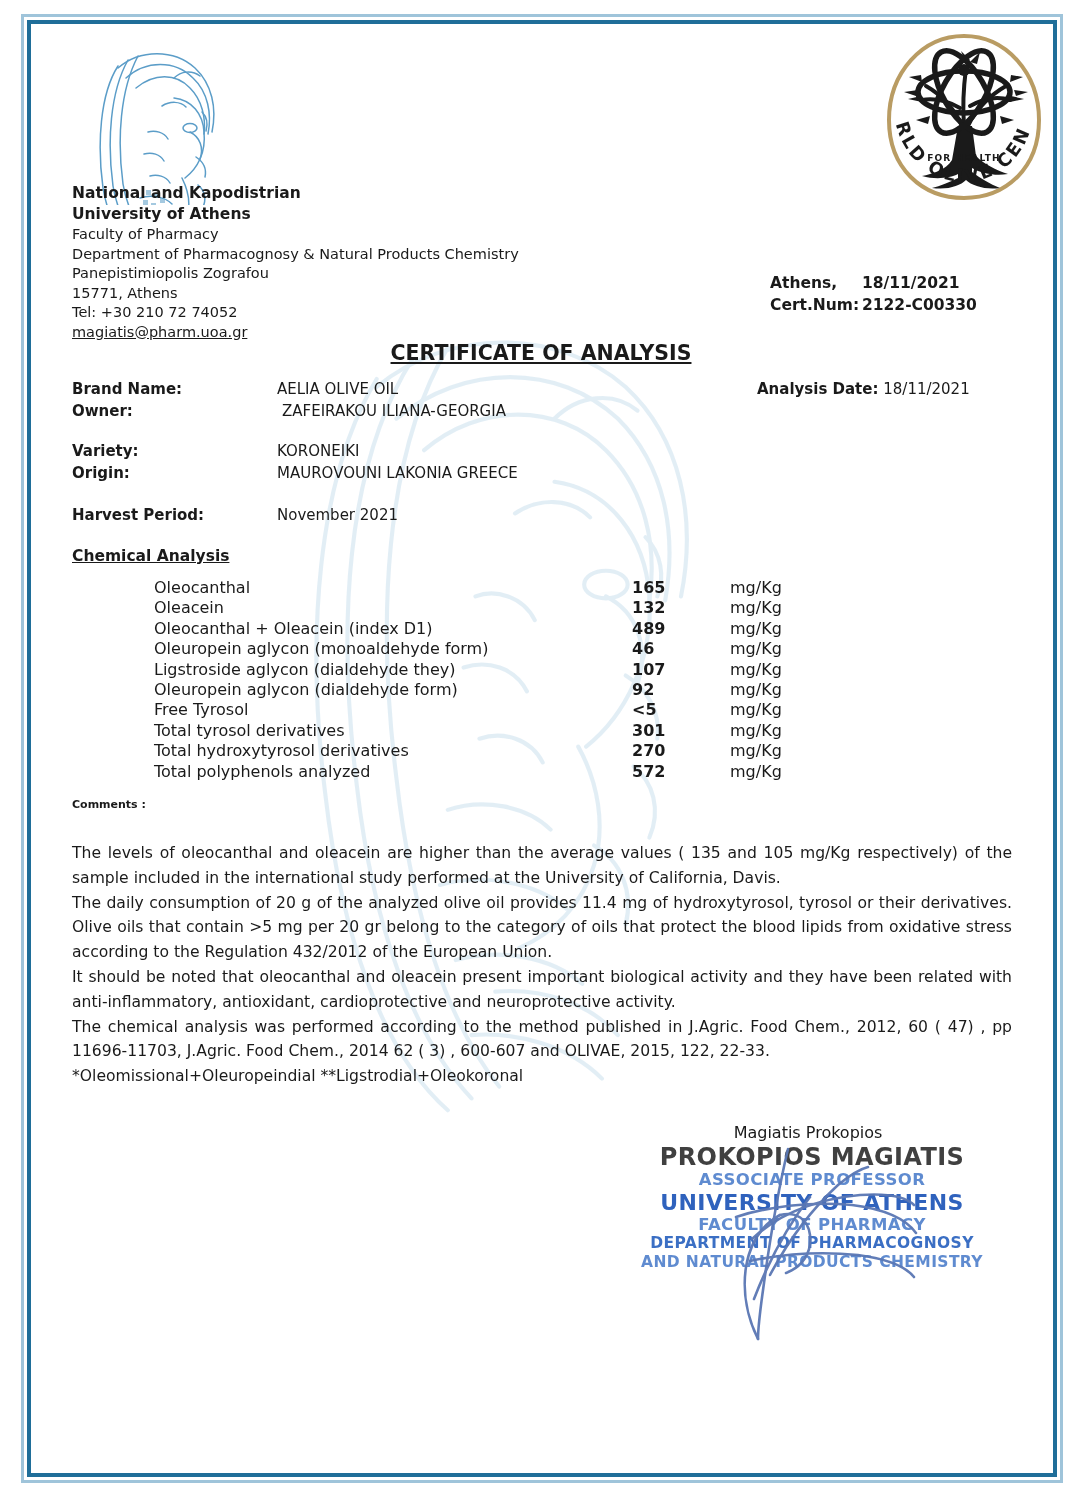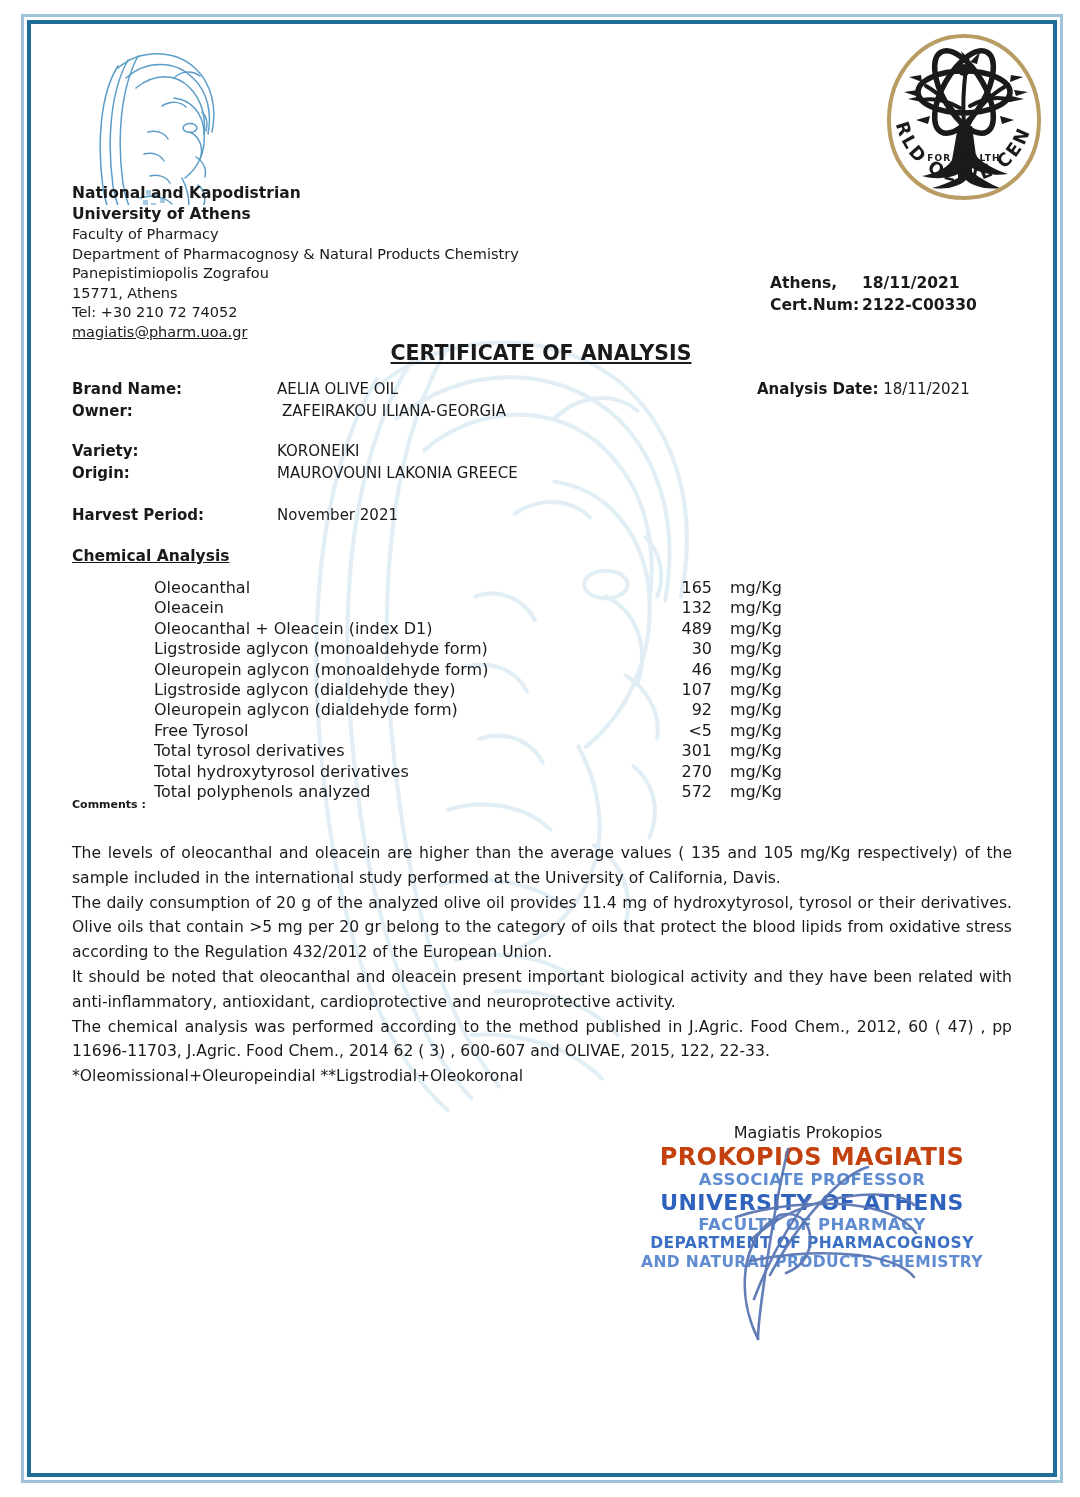--- a/index.html
+++ b/index.html
@@ -92,21 +92,21 @@
     font-weight: bold; font-size: 15.5px; text-decoration: underline;
   }
   #chem-table {
     position: absolute; left: 20px; top: 542px; width: 720px;
     font-size: 16px;
     margin-top: 8px;
   }
   #chem-table table { border-collapse: collapse; width: 100%; }
   #chem-table td { padding: 0; height: 20.4px; vertical-align: baseline; }
   #chem-table td.name  { padding-left: 82px; white-space: nowrap; }
-  #chem-table td.val   { text-align: right; width: 80px; }
+  #chem-table td.val   { text-align: left; width: 80px; font-weight: bold; }
   #chem-table td.unit  { text-align: left; width: 80px; padding-left: 18px; }
 
   
   #comments-head {
     position: absolute; left: 20px; top: 770px;
     font-weight: bold; font-size: 11px;
   }
   #comments-body {
     position: absolute; left: 20px; top: 795px; width: 940px;
     font-size: 15.6px; line-height: 24.8px; margin-top: 18px;
@@ -122,21 +122,21 @@
   }
   #stamp {
     position: absolute; left: 0px; top: 22px; width: 400px;
     text-align: center;
     font-family: "DejaVu Sans", "Liberation Sans", sans-serif;
     font-weight: bold;
     color: #3b6fc4;
     letter-spacing: 0.4px;
     line-height: 1.0;
   }
-  #stamp .l1 { font-size: 24px; color: #c2410c; }
+  #stamp .l1 { font-size: 24px; color: #404040; }
   #stamp .l2 { font-size: 16.5px; color: #5f8bd0; margin-top: 3px; }
   #stamp .l3 { font-size: 22px;   color: #2f62bd; margin-top: 3px; }
   #stamp .l4 { font-size: 16.5px; color: #5f8bd0; margin-top: 3px; }
   #stamp .l5 { font-size: 15.5px; color: #3b6fc4; margin-top: 3px; }
   #stamp .l6 { font-size: 15.5px; color: #5f8bd0; margin-top: 3px; }
   #scribble { position: absolute; left: 80px; top: 20px; width: 240px; height: 200px; }
 </style>
 </head>
 <body>
 
@@ -319,25 +319,20 @@
               <td class="name">Oleacein</td>
               <td class="val">132</td>
               <td class="unit">mg/Kg</td>
             </tr>
             <tr>
               <td class="name">Oleocanthal + Oleacein (index D1)</td>
               <td class="val">489</td>
               <td class="unit">mg/Kg</td>
             </tr>
             <tr>
-              <td class="name">Ligstroside aglycon (monoaldehyde form)</td>
-              <td class="val">30</td>
-              <td class="unit">mg/Kg</td>
-            </tr>
-            <tr>
               <td class="name">Oleuropein aglycon (monoaldehyde form)</td>
               <td class="val">46</td>
               <td class="unit">mg/Kg</td>
             </tr>
             <tr>
               <td class="name">Ligstroside aglycon (dialdehyde they)</td>
               <td class="val">107</td>
               <td class="unit">mg/Kg</td>
             </tr>
             <tr>

